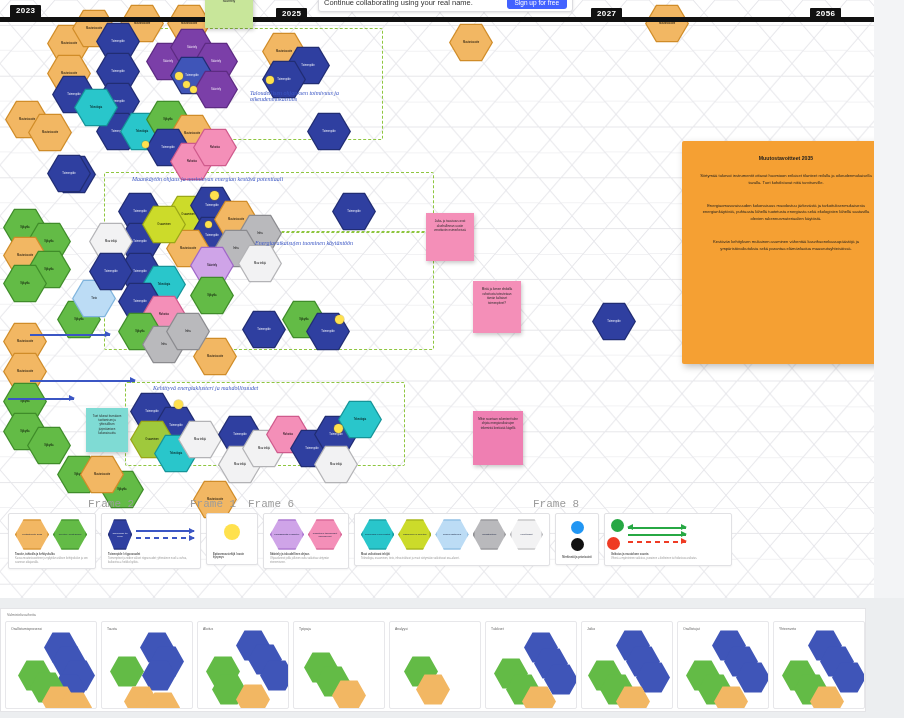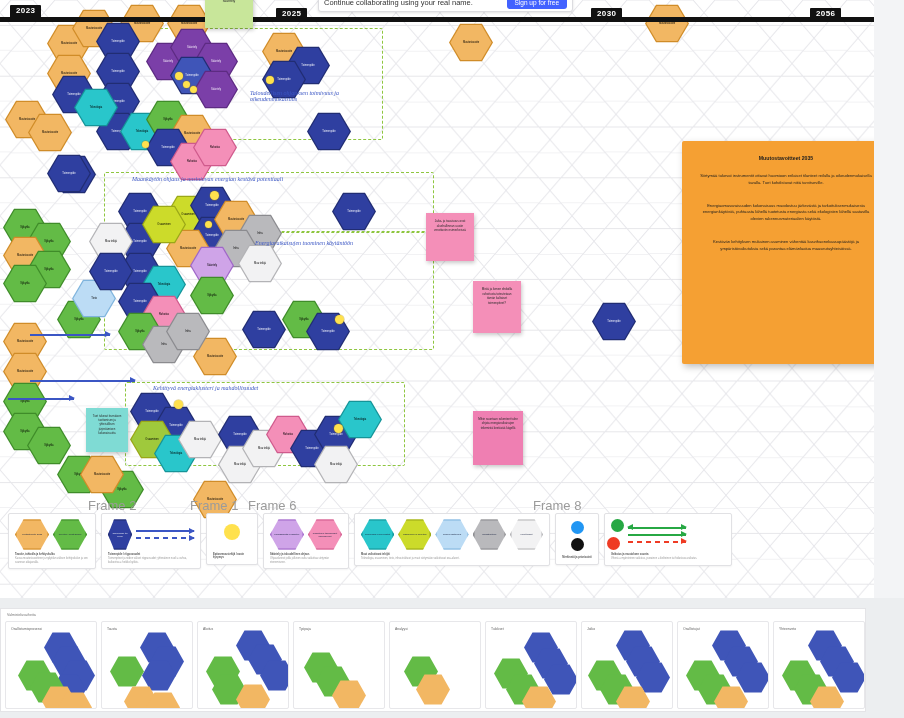--- a/index.html
+++ b/index.html
@@ -91,22 +91,22 @@
     border-left:6px solid #3b56c4;
     border-top:3.3px solid transparent; border-bottom:3.3px solid transparent;
   }
 
   
   .dot { position:absolute; border-radius:50%; background:#ffe14d;
          box-shadow:0 0 0 .7px rgba(160,130,0,.35); z-index:28; }
 
   
   .frame-label {
-    position:absolute; z-index:18; color:#9b9b9b; font-size:13px;
-    font-family:Liberation Sans, sans-serif;
+    position:absolute; z-index:18; color:#9b9b9b; font-size:11px;
+    font-family:Liberation Mono, monospace;
   }
 
   
   #legend { position:absolute; left:8px; top:513px; z-index:40;
             display:flex; gap:5px; align-items:flex-start; }
   .lg-card {
     background:#fff; border:1px solid #e1e1e4; border-radius:2px;
     padding:5px 6px 4px; min-height:52px;
     display:flex; flex-direction:column; justify-content:space-between;
     box-shadow:0 1px 2px rgba(0,0,0,.05);
@@ -188,21 +188,21 @@
     <div class="zone" style="left:125px;top:382px;width:280px;height:84px;"></div>
 
     <div class="zlabel wrap" style="left:250px;top:90px;width:115px;">Taloudellisen ohjauksen toimivuus ja oikeudenmukaisuus</div>
     <div class="zlabel" style="left:132px;top:176px;">Maankäytön ohjaus ja uusiutuvan energian kestävä potentiaali</div>
     <div class="zlabel wrap" style="left:255px;top:240px;width:100px;">Energiaratkaisujen tuominen käytäntöön</div>
     <div class="zlabel" style="left:153px;top:385px;">Kehittyvä energiaklusteri ja mahdollisuudet</div>
 
     <div class="tl-bar" style="left:0;top:17px;width:876px;"></div>
     <div class="tl-tag" style="left:10px;top:5px;">2023</div>
     <div class="tl-tag" style="left:276px;top:8px;">2025</div>
-    <div class="tl-tag" style="left:591px;top:8px;">2030</div>
+    <div class="tl-tag" style="left:591px;top:8px;">2027</div>
     <div class="tl-tag" style="left:810px;top:8px;">2056</div>
 
     <div class="hexwrap" style="left:47px;top:24px;width:44px;height:39px;">
       <div class="brd" style="background:#d08c28"></div>
       <div class="fill" style="background:#f2b763">Muutos­tavoite</div>
       </div>
     <div class="hexwrap" style="left:47px;top:54px;width:44px;height:39px;">
       <div class="brd" style="background:#d08c28"></div>
       <div class="fill" style="background:#f2b763">Muutos­tavoite</div>
       </div>

